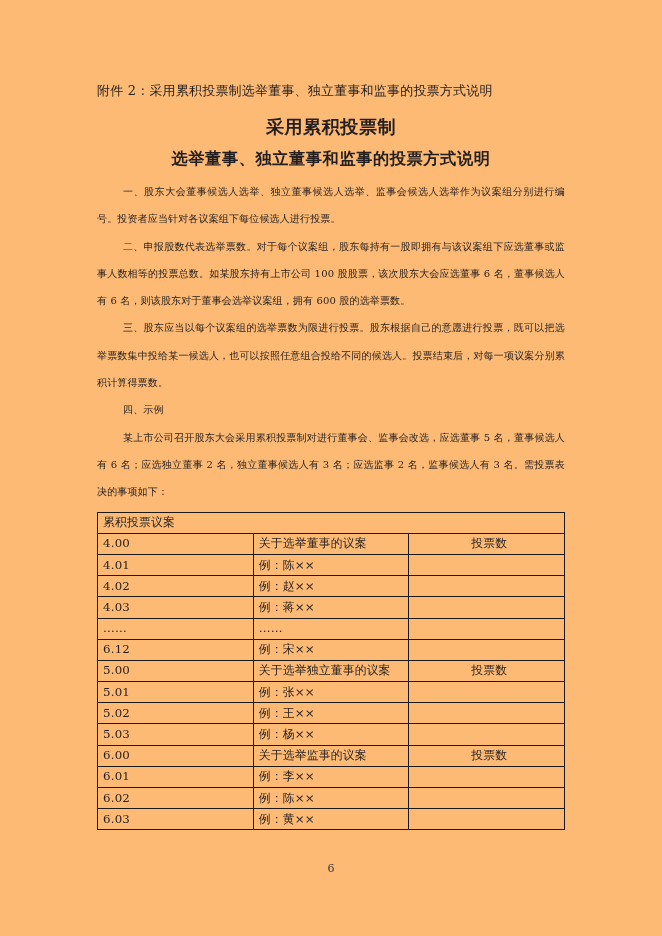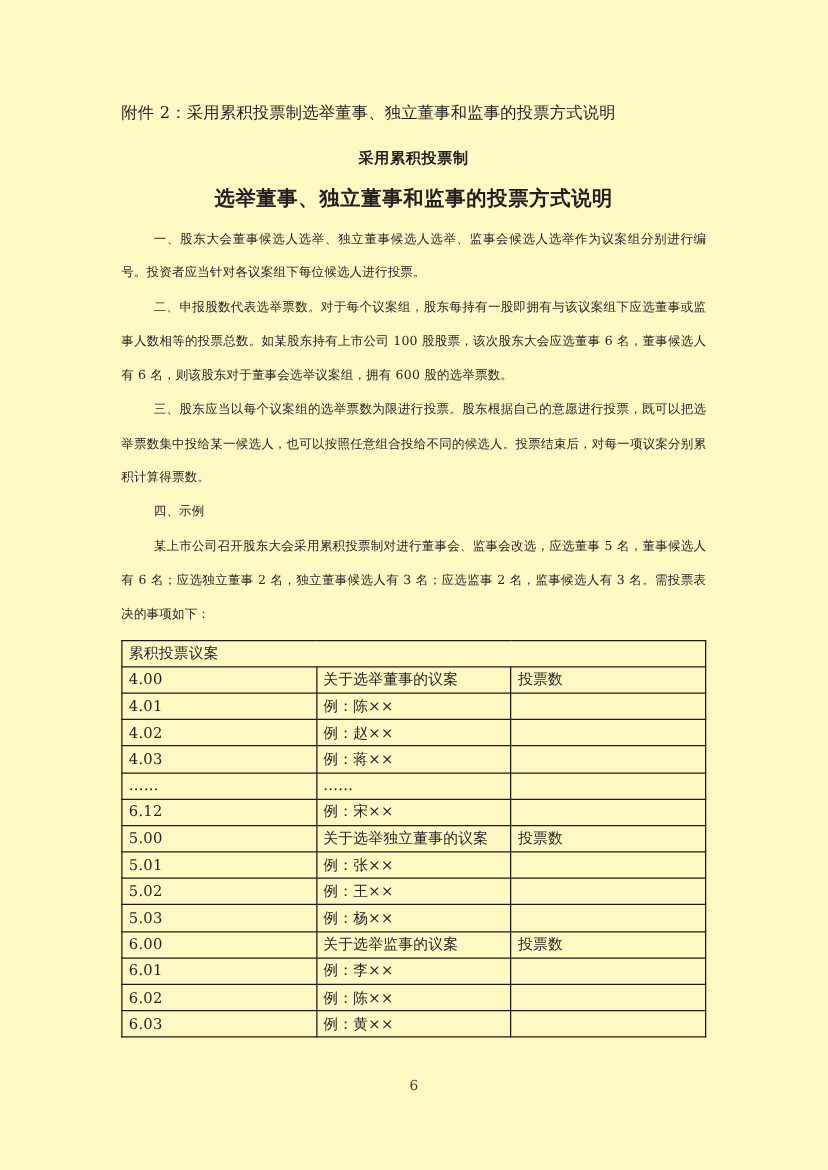--- a/index.html
+++ b/index.html
@@ -13,21 +13,21 @@
     position: relative;
     overflow: hidden;
     font-family: "DejaVu Serif", "Liberation Serif", serif;
     color: #231f20;
   }
   .page {
     position: absolute;
     left: 0; top: 0;
     width: 662px;
     height: 936px;
-    background: #fef9c3;
+    background: #fdba74;
   }
   .content {
     position: absolute;
     left: 97px;
     top: 80px;
     width: 468px;
   }
 
   
   .attach-line {
@@ -35,21 +35,21 @@
     line-height: 21px;
     letter-spacing: 0.2px;
     white-space: nowrap;
     margin-bottom: 10px;
   }
 
   
   .doc-title {
     text-align: center;
     font-weight: bold;
-    font-size: 12px;
+    font-size: 18px;
     line-height: 31px;
     letter-spacing: 0.6px;
   }
   .doc-title.t2 {
     font-size: 16.2px;
     line-height: 33px;
     text-align: center;
   }
 
   
@@ -77,21 +77,21 @@
     font-size: 11.8px;
     line-height: 13px;
     height: 18.2px;
     padding: 1px 0 1px 5px;
     letter-spacing: 0.2px;
     vertical-align: middle;
     color: #231f20;
   }
   td.c-code { width: 52px; }
   td.c-desc { width: 235px; }
-  td.c-votes { width: 180px; padding-left: 0; }
+  td.c-votes { width: 180px; text-align: center; padding-left: 0; }
   td.span-all { }
   .dots { letter-spacing: 0px; font-size: 11.8px; }
 
   
   .para.tail { margin-top: 5px; }
 
   
   .page-number {
     position: absolute;
     left: 0;

